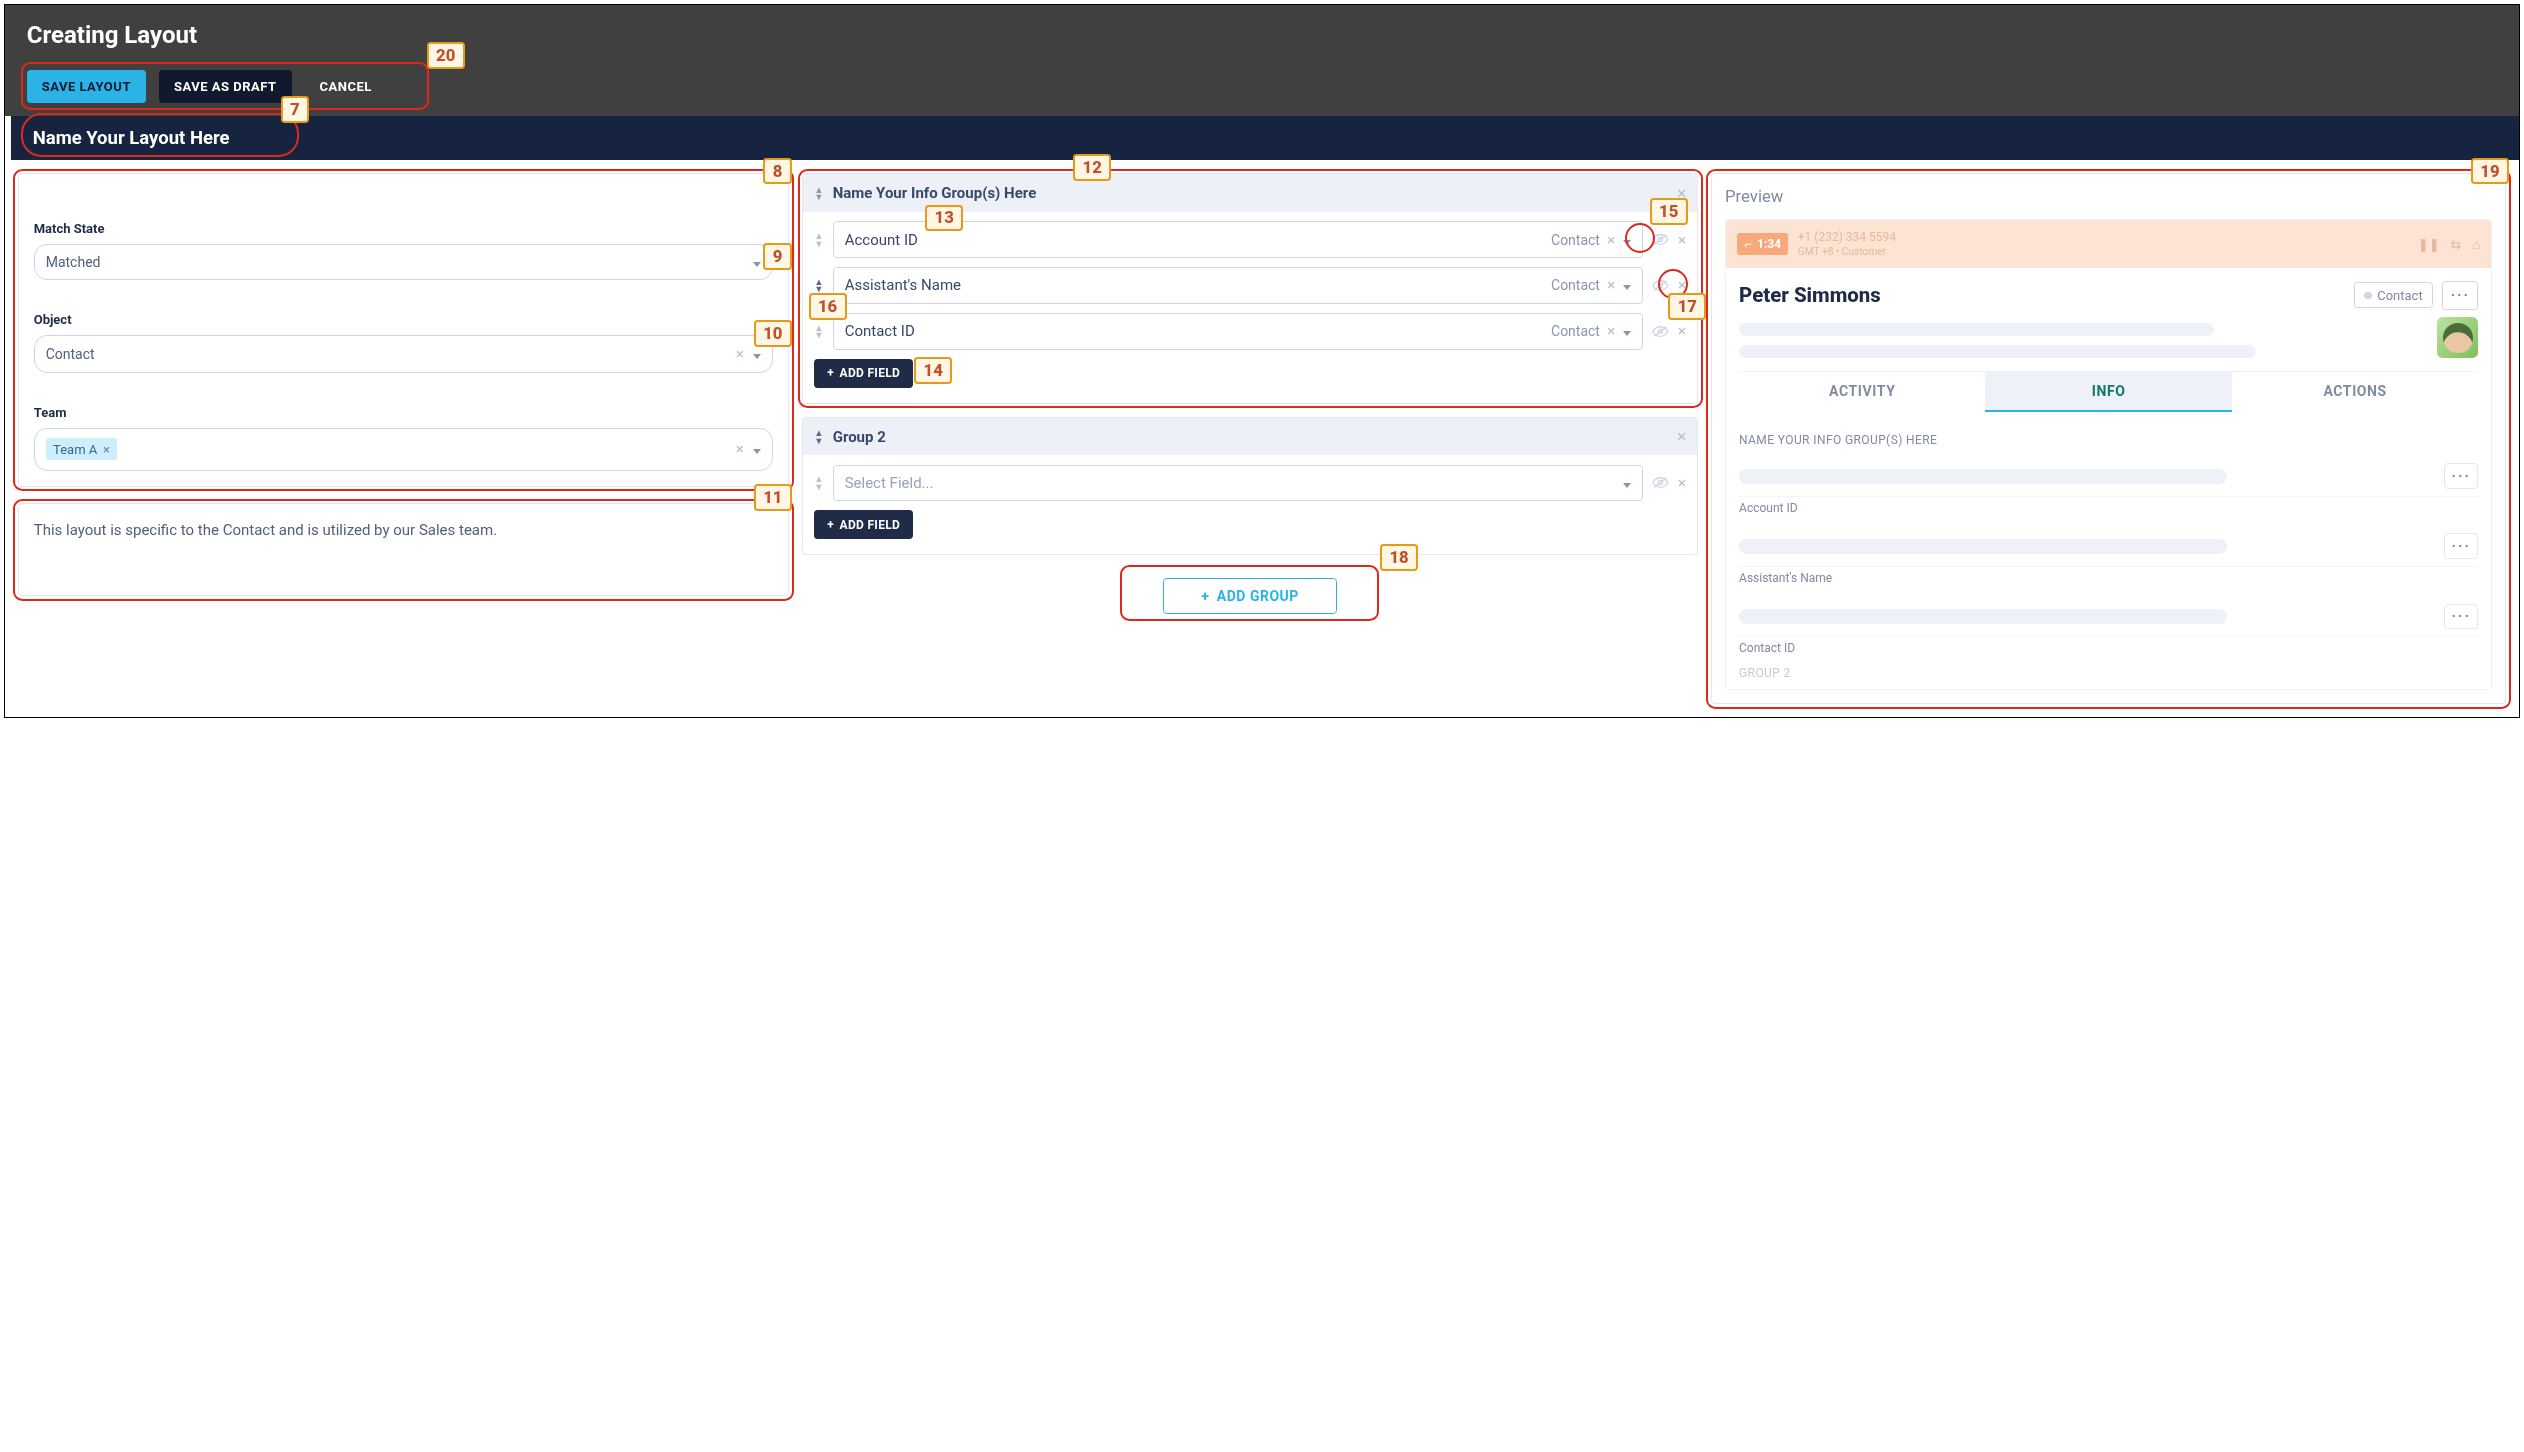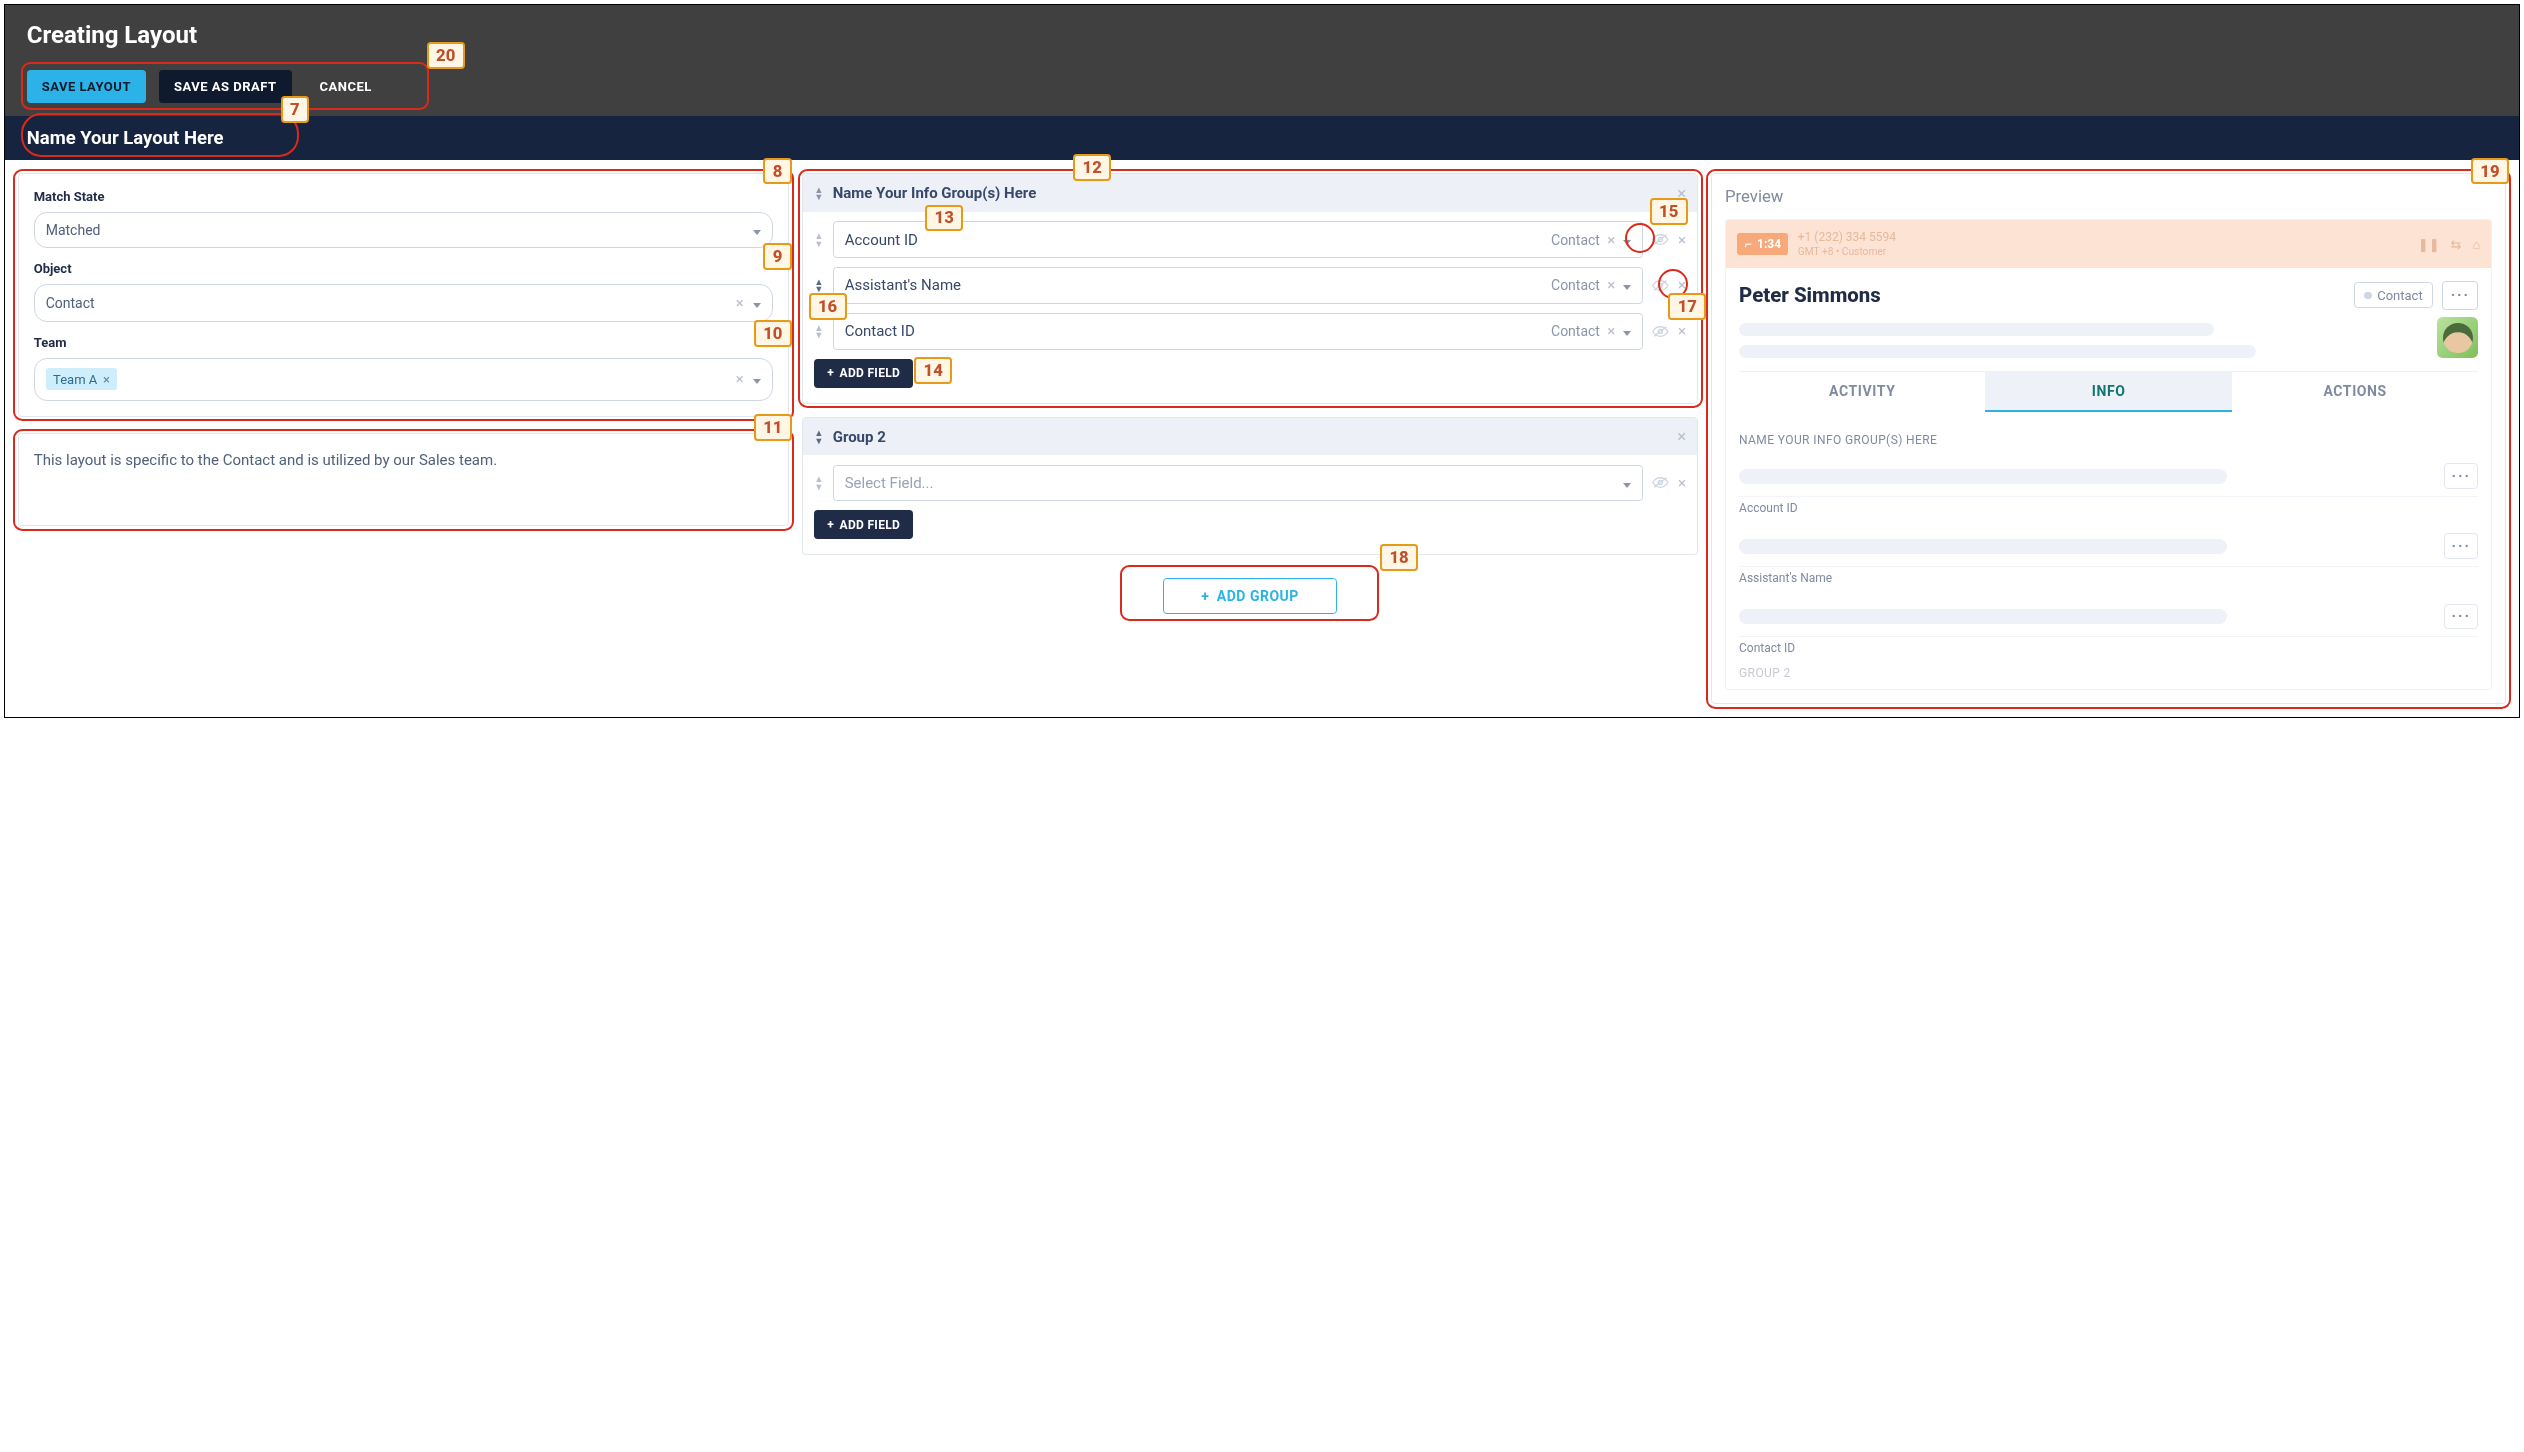--- a/index.html
+++ b/index.html
@@ -5,28 +5,28 @@
 * { box-sizing: border-box; margin: 0; padding: 0; font-family: -apple-system, BlinkMacSystemFont, "Segoe UI", Roboto, sans-serif; }
 body { background: #fff; padding: 3.7px; }
 .outer { border: 1.9px solid #000; background: #fff; }
 .header-dark { background: #404040; padding: 16.7px 22px 13px; }
 .page-title { color: #fff; font-size: 24px; font-weight: 700; margin-bottom: 20.4px; }
 .toolbar { display: flex; gap: 13px; align-items: center; }
 .btn { border: none; font-weight: 700; font-size: 13px; letter-spacing: 0.5px; padding: 9.3px 15px; border-radius: 3.7px; cursor: pointer; }
 .btn-primary { background: #2bb3e8; color: #0f1a2e; }
 .btn-dark { background: #0f1a2e; color: #fff; }
 .btn-ghost { background: transparent; color: #fff; }
-.layout-name-bar { background: #16243f; color: #fff; font-size: 18.5px; font-weight: 700; padding: 11px 22px; }
+.layout-name-bar { background: #16243f; color: #fff; font-size: 18.5px; font-weight: 700; padding: 11px 22px; margin-left: 6px; }
 .cols { display: flex; gap: 13px; padding: 13px; background: #fff; align-items: flex-start; }
 .col { background: #fff; }
 .col-left { flex: 0 0 31%; }
 .col-mid { flex: 0 0 36%; }
 .col-right { flex: 1; }
 .card { border: 0.9px solid #e2e6ef; border-radius: 3.7px; padding: 15px; margin-bottom: 16.7px; background: #fff; }
-.field-label { color: #1f2b47; font-weight: 700; font-size: 13px; margin-bottom: 7.4px; }
+.field-label { color: #1f2b47; font-weight: 700; font-size: 13px; margin-bottom: 7.4px; margin-top: 32px; }
 .select { border: 0.9px solid #cfd6e3; border-radius: 13px; padding: 9.3px 11px; display: flex; align-items: center; justify-content: space-between; color: #51607c; font-size: 14px; margin-bottom: 13px; background: #fff; }
 .select .tail { display: flex; gap: 9.3px; align-items: center; color: #8b95aa; }
 .tag { background: #cfeefb; color: #2e6c8d; border-radius: 2.8px; padding: 3.7px 7.4px; font-size: 13px; display: inline-flex; align-items: center; gap: 5.6px; }
 .tag .x { color: #5d8aa3; }
 .desc { color: #51607c; font-size: 15px; line-height: 1.5; }
 .group { border: 0.9px solid #e2e6ef; border-radius: 3.7px; background: #fff; margin-bottom: 13px; }
 .group-head { background: #edf0f6; padding: 9.3px 11px; display: flex; align-items: center; gap: 9.3px; }
 .sort-handle { display: flex; flex-direction: column; gap: 0; color: #8b95aa; font-size: 9.3px; line-height: 7.4px; }
 .group-title { color: #37486a; font-weight: 700; font-size: 15px; flex: 1; }
 .group-del { color: #cfd6e3; font-size: 16.7px; }

